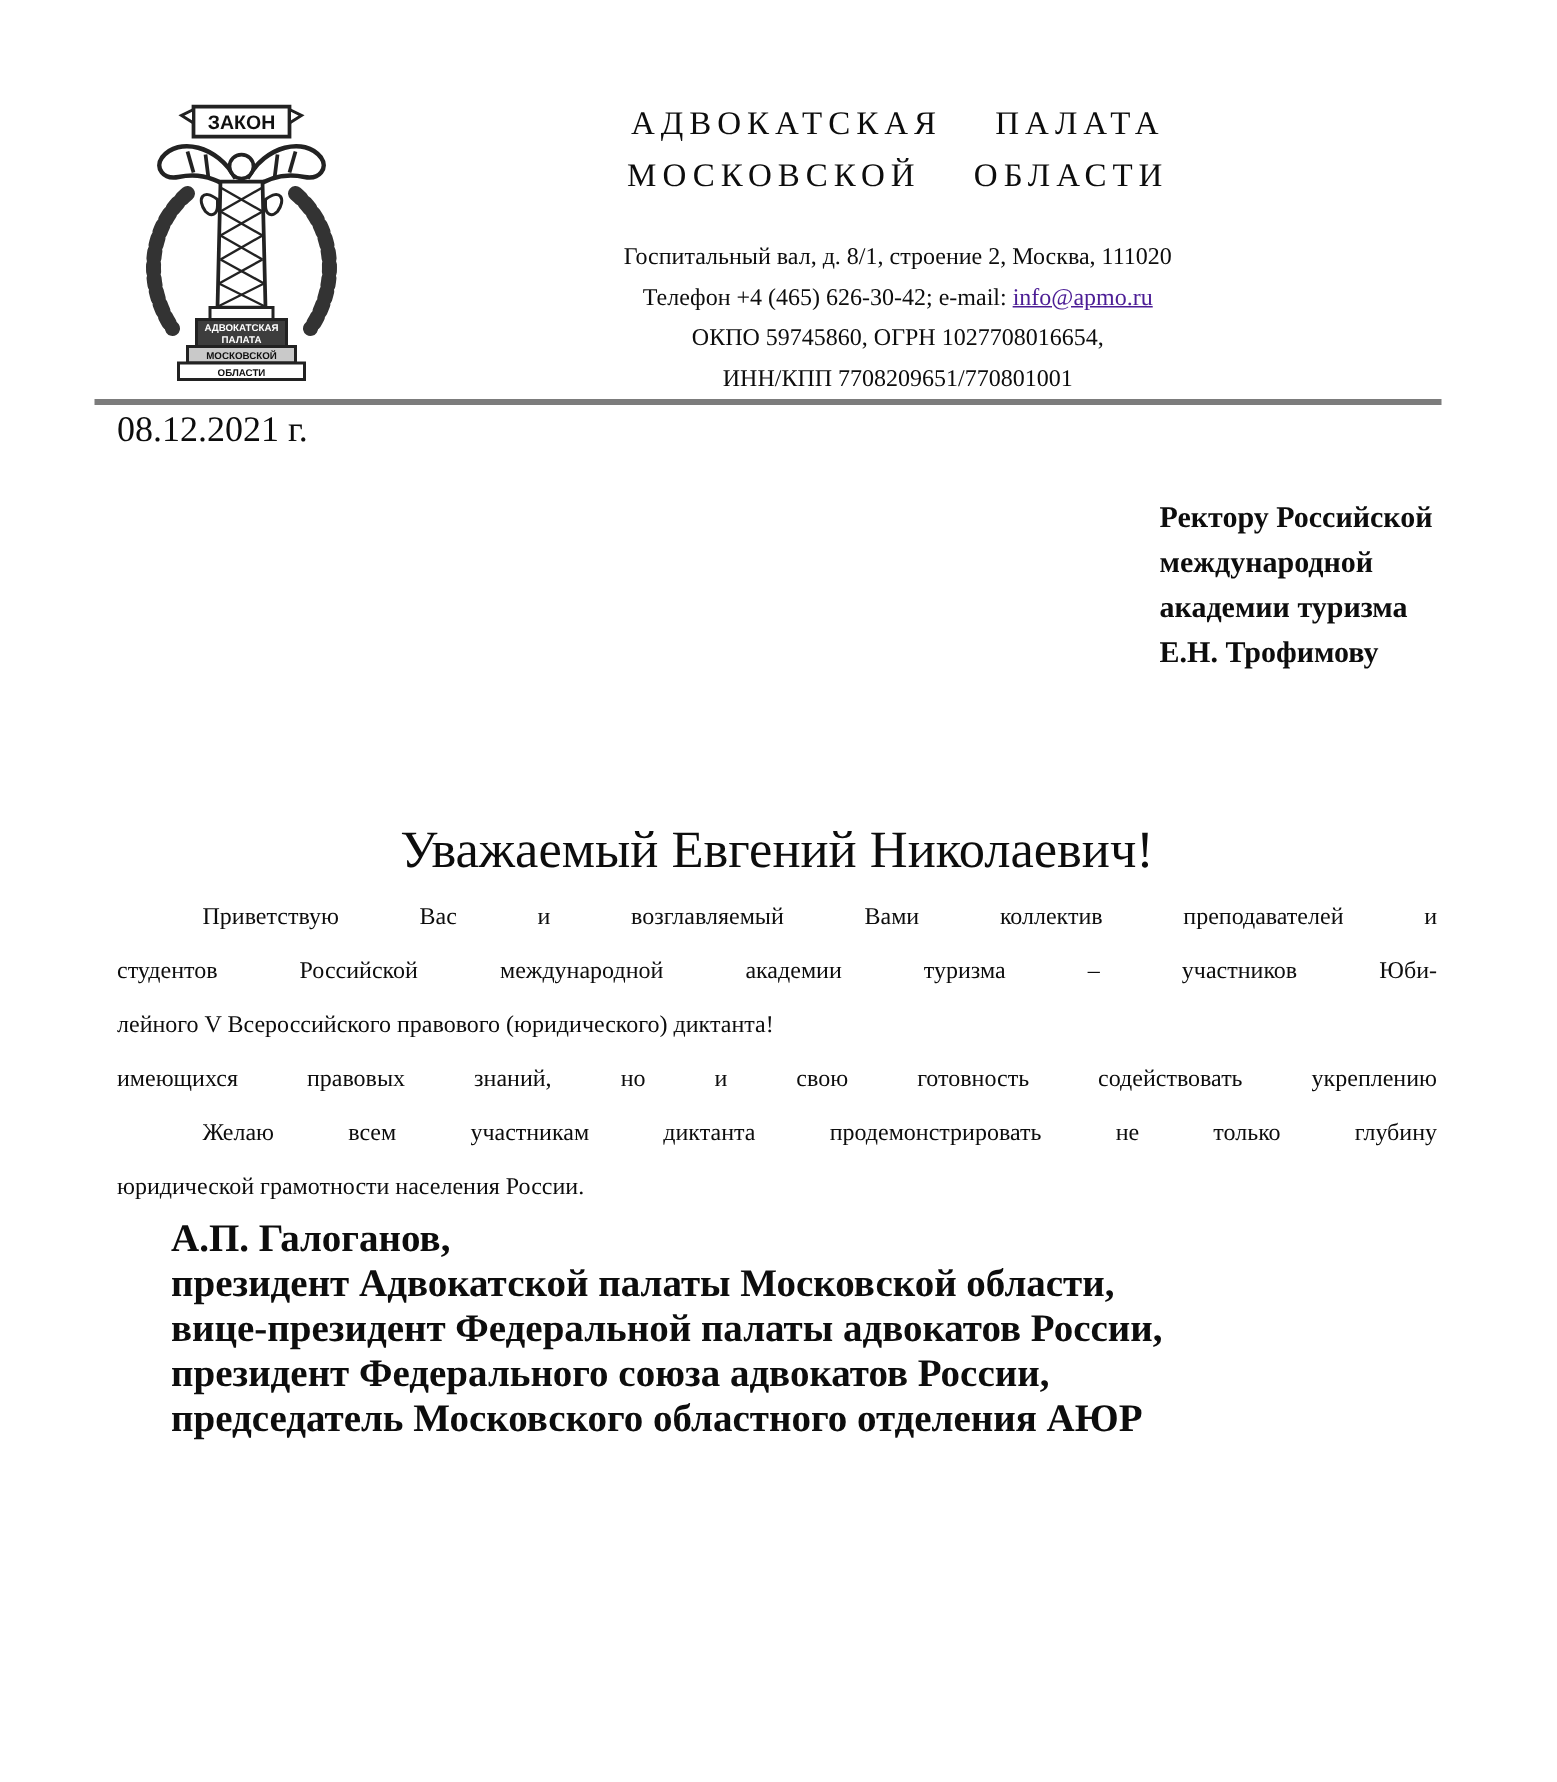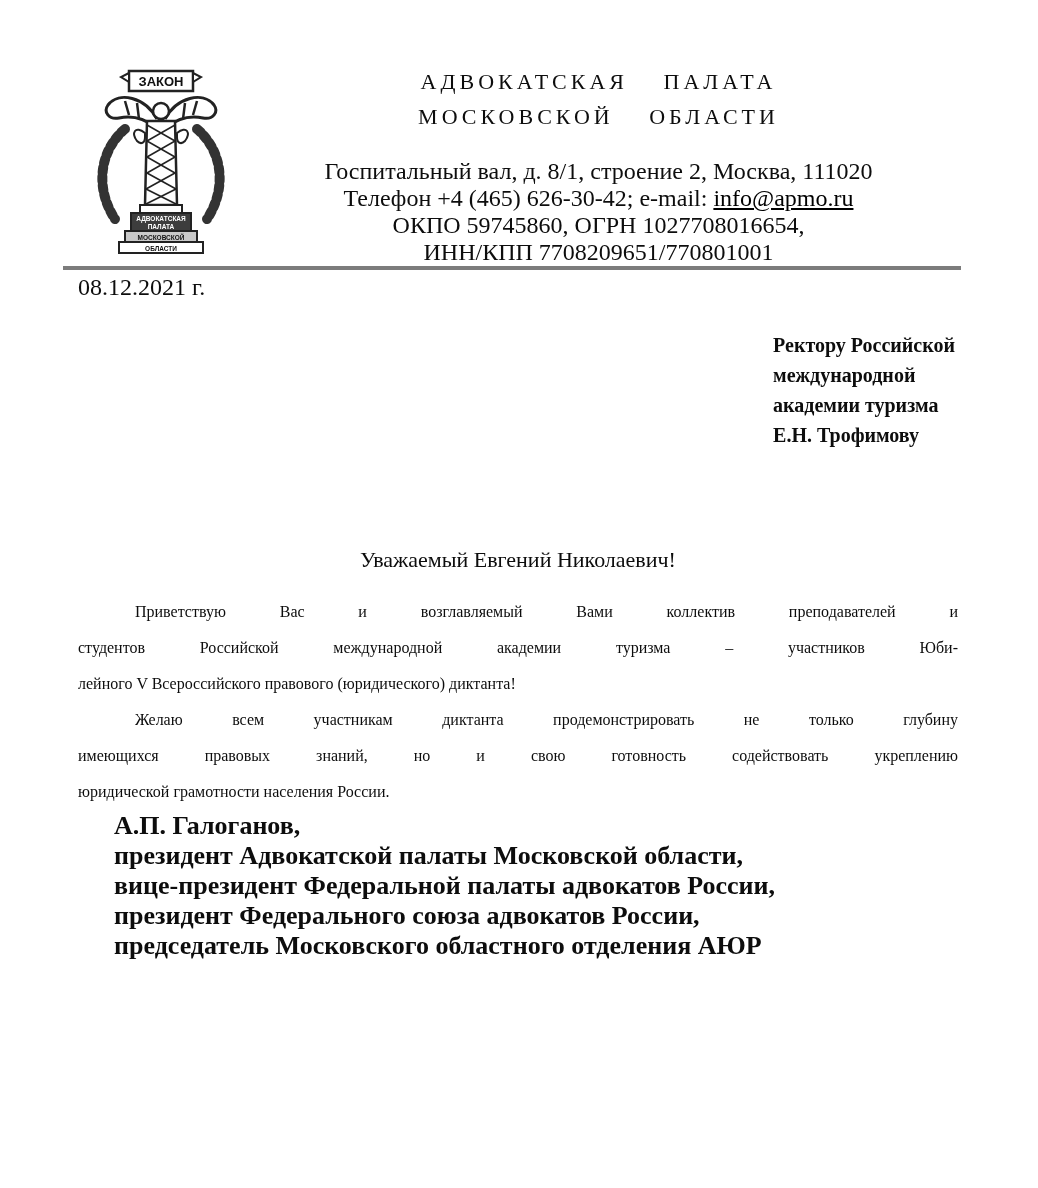--- a/index.html
+++ b/index.html
@@ -24,22 +24,22 @@
   .logo-wrap { width: 152px; flex: 0 0 152px; }
   .head-text { flex: 1 1 auto; text-align: center; padding-top: 2px; }
   .org-title {
     font-weight: normal;
     font-size: 22px;
     line-height: 35px;
     letter-spacing: 4px;
     word-spacing: 26px;
     white-space: nowrap;
   }
-  .contact { margin-top: 24px; font-size: 24px; line-height: 27px; }
-  .contact a { color: #000000; text-decoration: underline; }
+  .contact { margin-top: 24px; font-size: 16px; line-height: 27px; }
+  .contact a { color: #4c1d95; text-decoration: underline; }
 
   
   .rule {
     position: absolute;
     left: 63px;
     top: 266px;
     width: 898px;
     height: 4px;
     background: #7c7c7c;
     border: none;
@@ -62,21 +62,21 @@
     line-height: 30px;
   }
 
   
   .salutation {
     position: absolute;
     left: 78px;
     top: 547px;
     width: 880px;
     text-align: center;
-    font-size: 22px;
+    font-size: 35px;
   }
   .body-block {
     position: absolute;
     left: 78px;
     top: 594px;
     width: 880px;
     font-size: 16px;
     line-height: 36px;
   }
   .body-line { text-align: justify; text-align-last: justify; }
@@ -174,22 +174,22 @@
     <div>академии туризма</div>
     <div>Е.Н. Трофимову</div>
   </div>
 
   <div class="salutation">Уважаемый Евгений Николаевич!</div>
 
   <div class="body-block">
     <div class="body-line first">Приветствую Вас и возглавляемый Вами коллектив преподавателей и</div>
     <div class="body-line">студентов Российской международной академии туризма – участников Юби-</div>
     <div class="body-line last">лейного V Всероссийского правового (юридического) диктанта!</div>
+    <div class="body-line">имеющихся правовых знаний, но и свою готовность содействовать укреплению</div>
     <div class="body-line first">Желаю всем участникам диктанта продемонстрировать не только глубину</div>
-    <div class="body-line">имеющихся правовых знаний, но и свою готовность содействовать укреплению</div>
     <div class="body-line last">юридической грамотности населения России.</div>
   </div>
 
   <div class="signature">
     <div>А.П. Галоганов,</div>
     <div>президент Адвокатской палаты Московской области,</div>
     <div>вице-президент Федеральной палаты адвокатов России,</div>
     <div>президент Федерального союза адвокатов России,</div>
     <div>председатель Московского областного отделения АЮР</div>
   </div>

